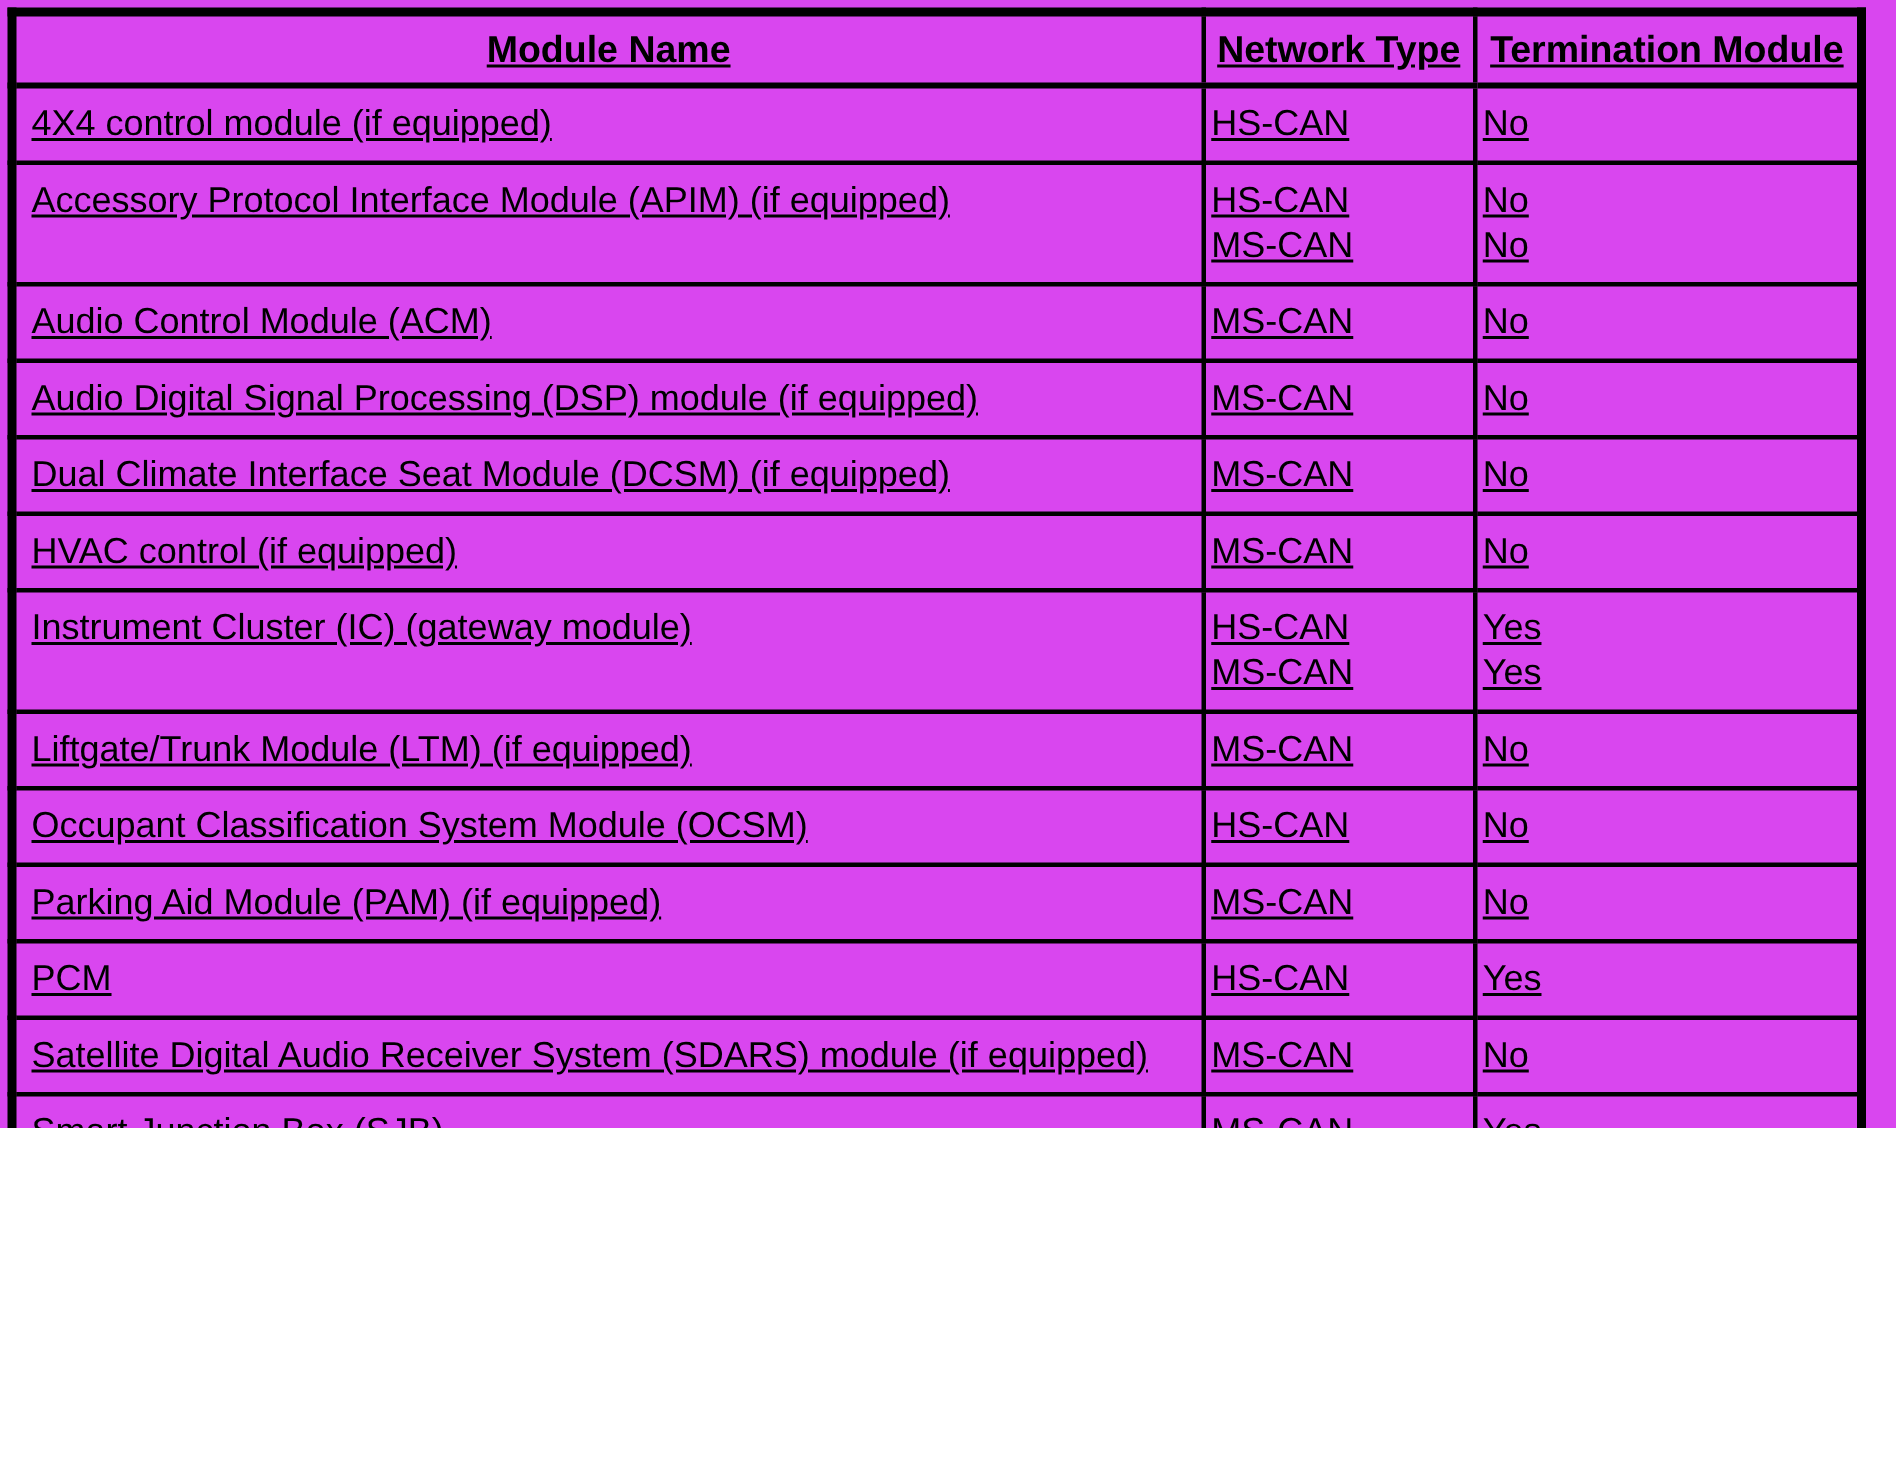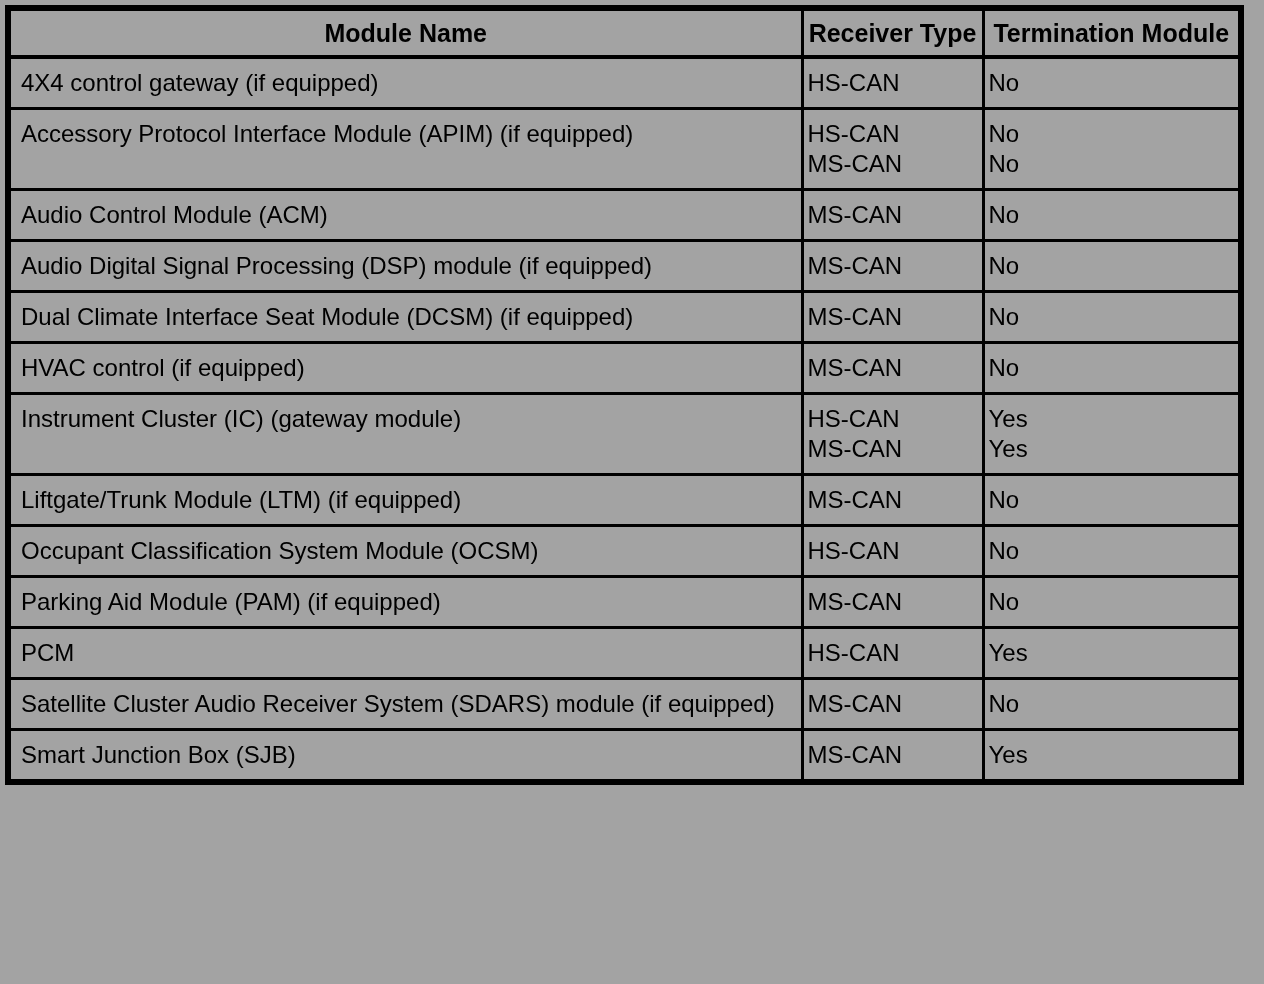--- a/index.html
+++ b/index.html
@@ -5,23 +5,24 @@
   * { box-sizing: border-box; }
   html, body {
     margin: 0;
     padding: 0;
     background: #ffffff;
     font-family: "Liberation Sans", sans-serif;
     color: #000000;
   }
   .page {
     width: 1264px;
-    height: 984px;
-    background: #a3a3a3;
+    height: 752px;
+    background: #d946ef;
     overflow: hidden;
+    text-decoration: underline;
   }
   table.module-table {
     border-collapse: collapse;
     table-layout: fixed;
     width: 1233px;
     margin: 5px 0 0 5px;
     border: 6px solid #000000;
   }
   col.c-module { width: 794px; }
   col.c-network { width: 181px; }
@@ -61,27 +62,27 @@
 <div class="page">
   <table class="module-table">
     <colgroup>
       <col class="c-module">
       <col class="c-network">
       <col class="c-termination">
     </colgroup>
     <thead>
       <tr>
         <th>Module Name</th>
-        <th>Receiver Type</th>
+        <th>Network Type</th>
         <th>Termination Module</th>
       </tr>
     </thead>
     <tbody>
   <tr>
-    <td class="col-module">4X4 control gateway (if equipped)</td>
+    <td class="col-module">4X4 control module (if equipped)</td>
     <td class="col-network">
             <div class="line">HS-CAN</div>
           </td>
     <td class="col-termination">
             <div class="line">No</div>
           </td>
   </tr>
 
 
   <tr>
@@ -185,21 +186,21 @@
     <td class="col-network">
             <div class="line">HS-CAN</div>
           </td>
     <td class="col-termination">
             <div class="line">Yes</div>
           </td>
   </tr>
 
 
   <tr>
-    <td class="col-module">Satellite Cluster Audio Receiver System (SDARS) module (if equipped)</td>
+    <td class="col-module">Satellite Digital Audio Receiver System (SDARS) module (if equipped)</td>
     <td class="col-network">
             <div class="line">MS-CAN</div>
           </td>
     <td class="col-termination">
             <div class="line">No</div>
           </td>
   </tr>
 
   <tr>
     <td class="col-module">Smart Junction Box (SJB)</td>

